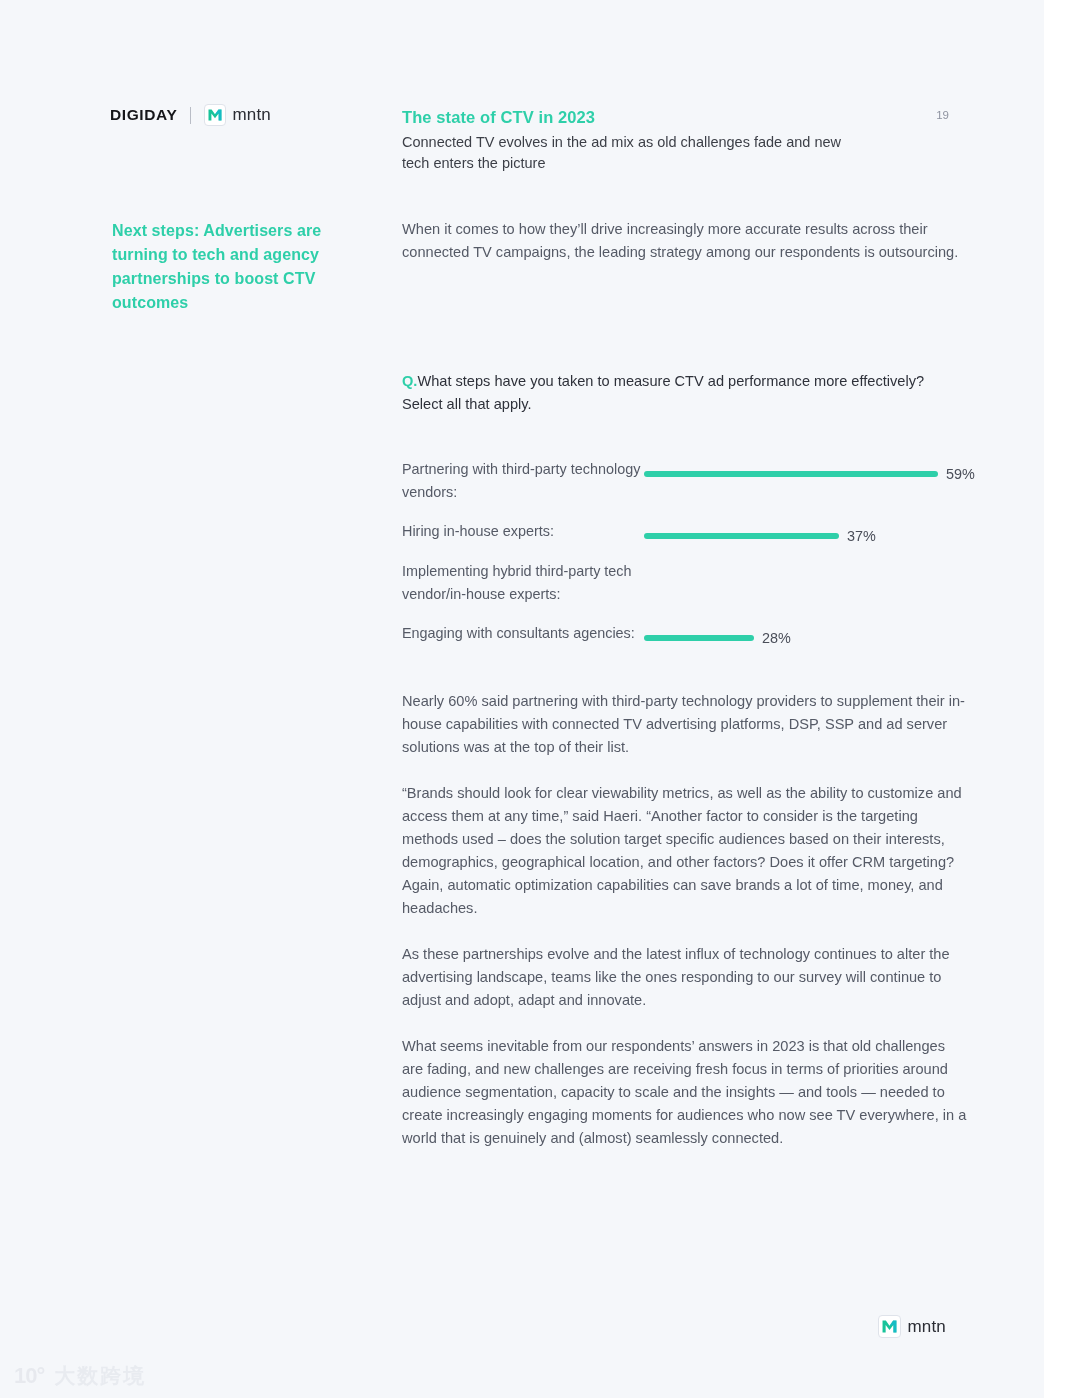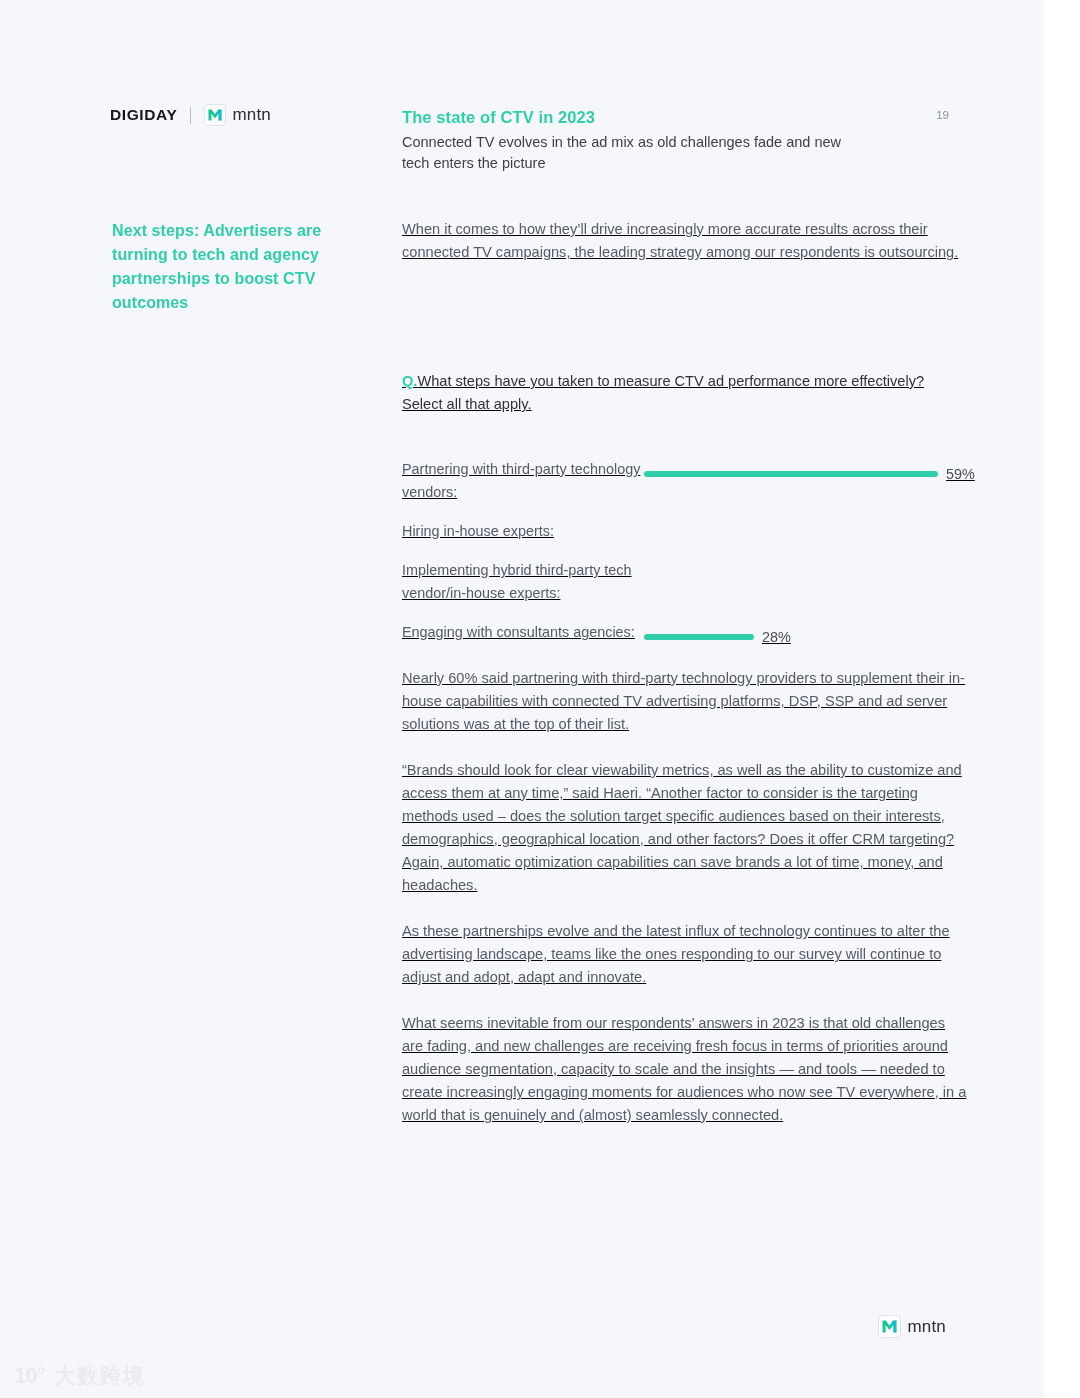--- a/index.html
+++ b/index.html
@@ -101,21 +101,20 @@
     color: #2ecfa9;
     letter-spacing: 0.1px;
   }
 
   
   .main-col {
     position: absolute;
     left: 402px;
     top: 218px;
     width: 568px;
-    text-decoration: underline;
   }
   .lede {
     font-size: 14.6px;
     line-height: 23px;
     color: #555a66;
     margin: 0;
   }
 
   .question {
     margin: 106px 0 0 0;
@@ -159,21 +158,21 @@
   }
   .bar-value {
     font-size: 14.4px;
     color: #4a4e59;
     margin-left: 8px;
     white-space: nowrap;
   }
 
   
   .body-copy {
-    margin-top: 22px;
+    margin-top: 44px;
   }
   .body-copy p {
     font-size: 14.6px;
     line-height: 23px;
     color: #555a66;
     margin: 0 0 23px 0;
   }
   .body-copy p:last-child {
     margin-bottom: 0;
   }
@@ -259,20 +258,24 @@
       <div class="chart-row">
         <div class="chart-label">Partnering with third-party technology vendors:</div>
         <div class="bar-area">
           <div class="bar" style="width:294px"></div>
           <span class="bar-value">59%</span>
         </div>
       </div>
 
       <div class="chart-row" style="">
         <div class="chart-label">Hiring in-house experts:</div>
+        <div class="bar-area">
+          <div class="bar" style="width:195px"></div>
+          <span class="bar-value">37%</span>
+        </div>
       </div>
 
       <div class="chart-row">
         <div class="chart-label">Implementing hybrid third-party tech vendor/in-house experts:</div>
       </div>
 
       <div class="chart-row">
         <div class="chart-label">Engaging with consultants agencies:</div>
         <div class="bar-area">
           <div class="bar" style="width:110px"></div>

